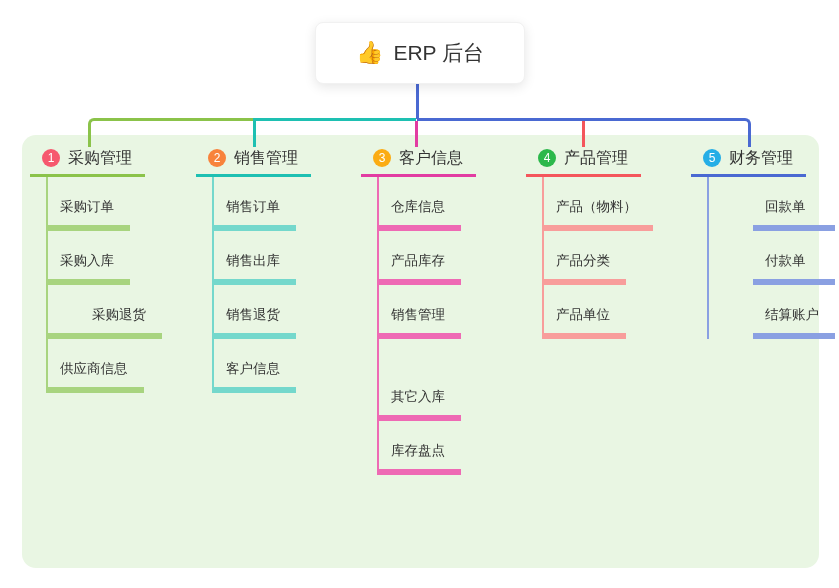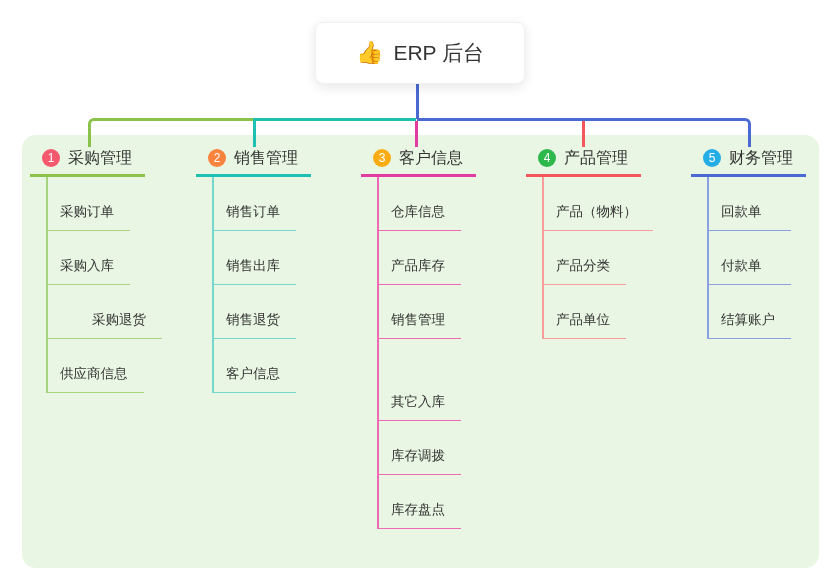--- a/index.html
+++ b/index.html
@@ -33,21 +33,21 @@
   .badge{
     flex:0 0 auto;width:18px;height:18px;border-radius:50%;
     color:#fff;font-size:12px;line-height:18px;text-align:center;
   }
   .children{
     margin-left:16px;border-left:2px solid #ccc;width:max-content;
   }
   .child{
     box-sizing:border-box;height:54px;min-width:82px;width:max-content;
     display:flex;align-items:flex-end;
-    padding:0 16px 9px 12px;border-bottom:1px solid #4d7c0f;
+    padding:0 16px 9px 12px;border-bottom:6px solid #4d7c0f;
     font-size:13.5px;white-space:nowrap;color:#333;
   }
 </style>
 </head>
 <body>
 
 <div class="canvas">
   <div class="panel" id="panel" style="background: rgb(233, 246, 227);"></div>
 
   <div class="root-node">
@@ -93,21 +93,20 @@
   <div class="branch" style="left: 361px; top: 146px;">
     <div class="topic" style="border-bottom-color: rgb(226, 60, 162);">
       <span class="badge" style="background: rgb(251, 172, 20);">3</span>
       <span class="topic-label">客户信息</span>
     </div>
     <div class="children" style="border-left-color: rgb(238, 106, 180);">
           <div class="child" style="border-bottom-color: rgb(238, 106, 180);">仓库信息</div>
           <div class="child" style="border-bottom-color: rgb(238, 106, 180);">产品库存</div>
           <div class="child" style="border-bottom-color: rgb(238, 106, 180);">销售管理</div>
           <div class="child" style="border-bottom-color: rgb(238, 106, 180); margin-top: 28px;">其它入库</div>
-          <div class="child" style="border-bottom-color: rgb(238, 106, 180);">库存调拨</div>
           <div class="child" style="border-bottom-color: rgb(238, 106, 180);">库存盘点</div>
         </div>
   </div>
 
   <div class="branch" style="left: 526px; top: 146px;">
     <div class="topic" style="border-bottom-color: rgb(244, 86, 92);">
       <span class="badge" style="background: rgb(44, 184, 75);">4</span>
       <span class="topic-label">产品管理</span>
     </div>
     <div class="children" style="border-left-color: rgb(248, 157, 155); text-align: center;">
@@ -115,20 +114,20 @@
           <div class="child" style="border-bottom-color: rgb(248, 157, 155);">产品分类</div>
           <div class="child" style="border-bottom-color: rgb(248, 157, 155);">产品单位</div>
         </div>
   </div>
 
   <div class="branch" style="left: 691px; top: 146px;">
     <div class="topic" style="border-bottom-color: rgb(74, 105, 210);">
       <span class="badge" style="background: rgb(37, 174, 230);">5</span>
       <span class="topic-label">财务管理</span>
     </div>
-    <div class="children" style="border-left-color: rgb(138, 160, 226);">
+    <div class="children" style="border-left-color: rgb(138, 160, 226); padding-left: 44px;">
           <div class="child" style="border-bottom-color: rgb(138, 160, 226);">回款单</div>
           <div class="child" style="border-bottom-color: rgb(138, 160, 226);">付款单</div>
           <div class="child" style="border-bottom-color: rgb(138, 160, 226);">结算账户</div>
         </div>
   </div>
 </div>
 </div>
 
 </body></html>

